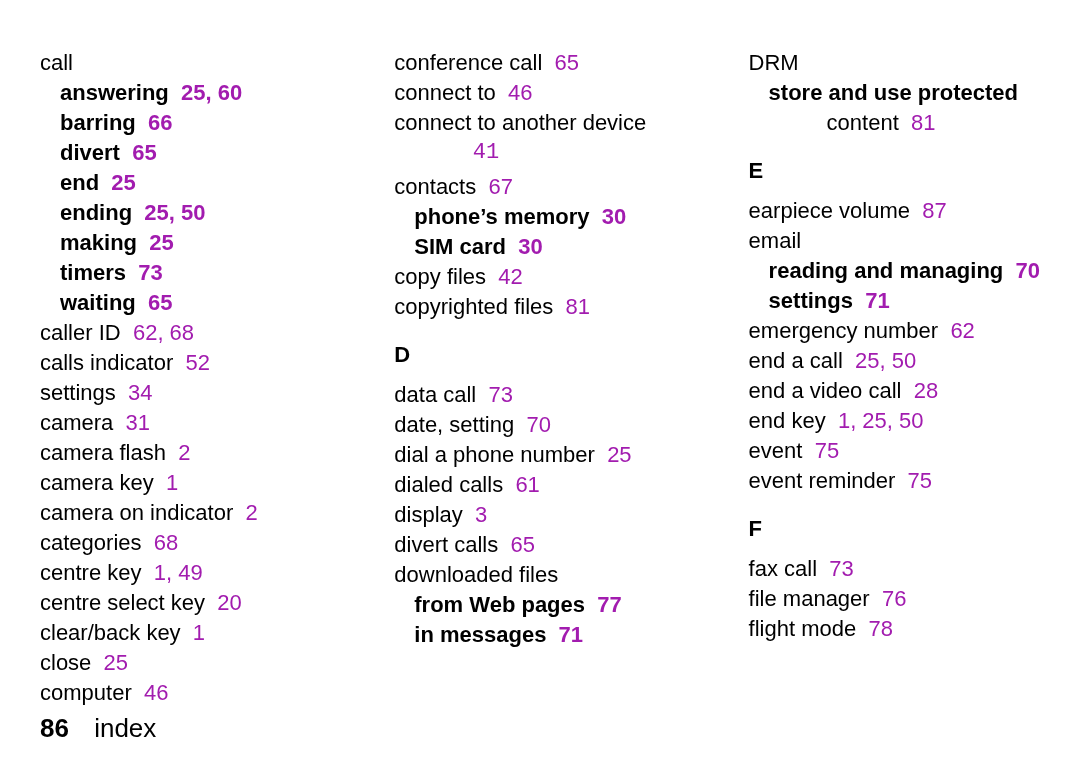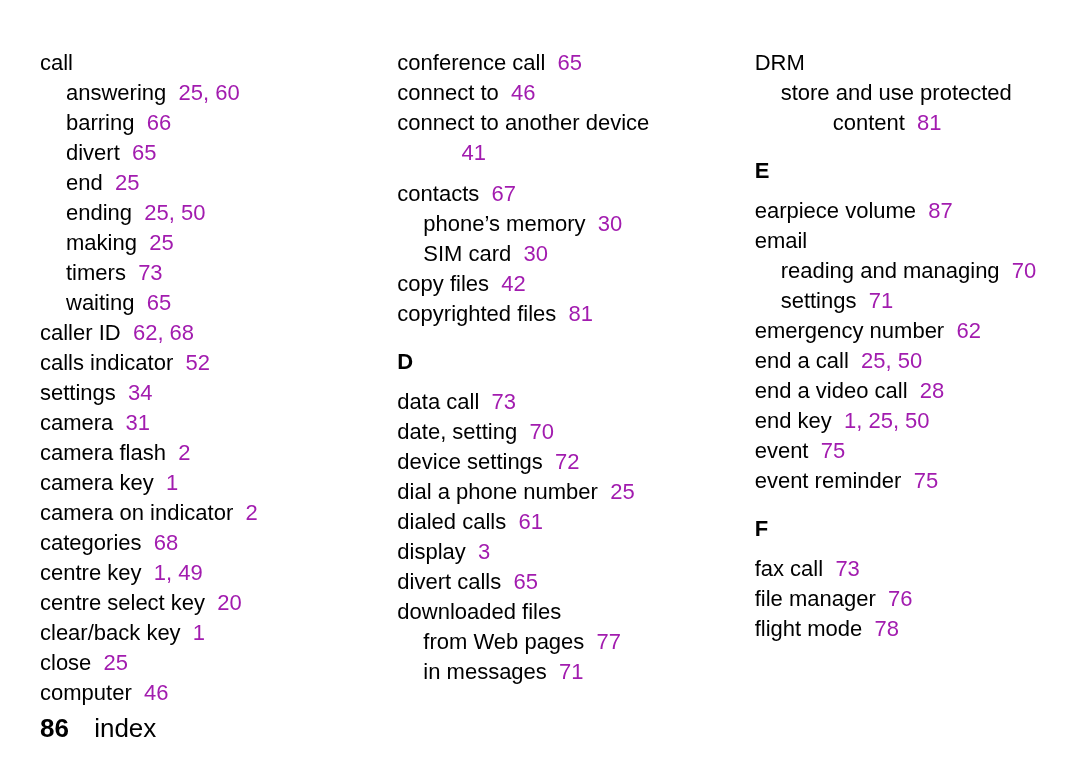--- a/index.html
+++ b/index.html
@@ -29,28 +29,30 @@
     flex: 1 1 0;
     font-size: 22px;
     line-height: 30px;
   }
   .t0 {
     margin: 0;
     padding: 0;
     white-space: nowrap;
   }
   .t1 {
-    margin: 0 0 0 26px;
+    margin: 0 0 0 20px;
     padding: 0;
     white-space: nowrap;
+    font-weight: bold;
   }
   .t2 {
-    margin: 0 0 11px 52px;
+    margin: 0 0 4px 52px;
     padding: 0;
     white-space: nowrap;
+    font-family: Liberation Mono, monospace;
   }
   .t3 {
     margin: 0 0 0 78px;
     padding: 0;
     white-space: nowrap;
   }
   .pg {
     color: #a21caf;
   }
   .h {
@@ -104,21 +106,20 @@
         <p class="t0"><span>connect to another device</span></p>
         <p class="t2"><span></span>&nbsp;&nbsp;<span class="pg">41</span></p>
         <p class="t0"><span>contacts</span>&nbsp;&nbsp;<span class="pg">67</span></p>
         <p class="t1"><span>phone’s memory</span>&nbsp;&nbsp;<span class="pg">30</span></p>
         <p class="t1"><span>SIM card</span>&nbsp;&nbsp;<span class="pg">30</span></p>
         <p class="t0"><span>copy files</span>&nbsp;&nbsp;<span class="pg">42</span></p>
         <p class="t0"><span>copyrighted files</span>&nbsp;&nbsp;<span class="pg">81</span></p>
         <div class="h">D</div>
         <p class="t0"><span>data call</span>&nbsp;&nbsp;<span class="pg">73</span></p>
         <p class="t0"><span>date, setting</span>&nbsp;&nbsp;<span class="pg">70</span></p>
-        <p class="t0"><span>device settings</span>&nbsp;&nbsp;<span class="pg">72</span></p>
         <p class="t0"><span>dial a phone number</span>&nbsp;&nbsp;<span class="pg">25</span></p>
         <p class="t0"><span>dialed calls</span>&nbsp;&nbsp;<span class="pg">61</span></p>
         <p class="t0"><span>display</span>&nbsp;&nbsp;<span class="pg">3</span></p>
         <p class="t0"><span>divert calls</span>&nbsp;&nbsp;<span class="pg">65</span></p>
         <p class="t0"><span>downloaded files</span></p>
         <p class="t1"><span>from Web pages</span>&nbsp;&nbsp;<span class="pg">77</span></p>
         <p class="t1"><span>in messages</span>&nbsp;&nbsp;<span class="pg">71</span></p>
       </div>
       <div class="col">
         <p class="t0"><span>DRM</span></p>

